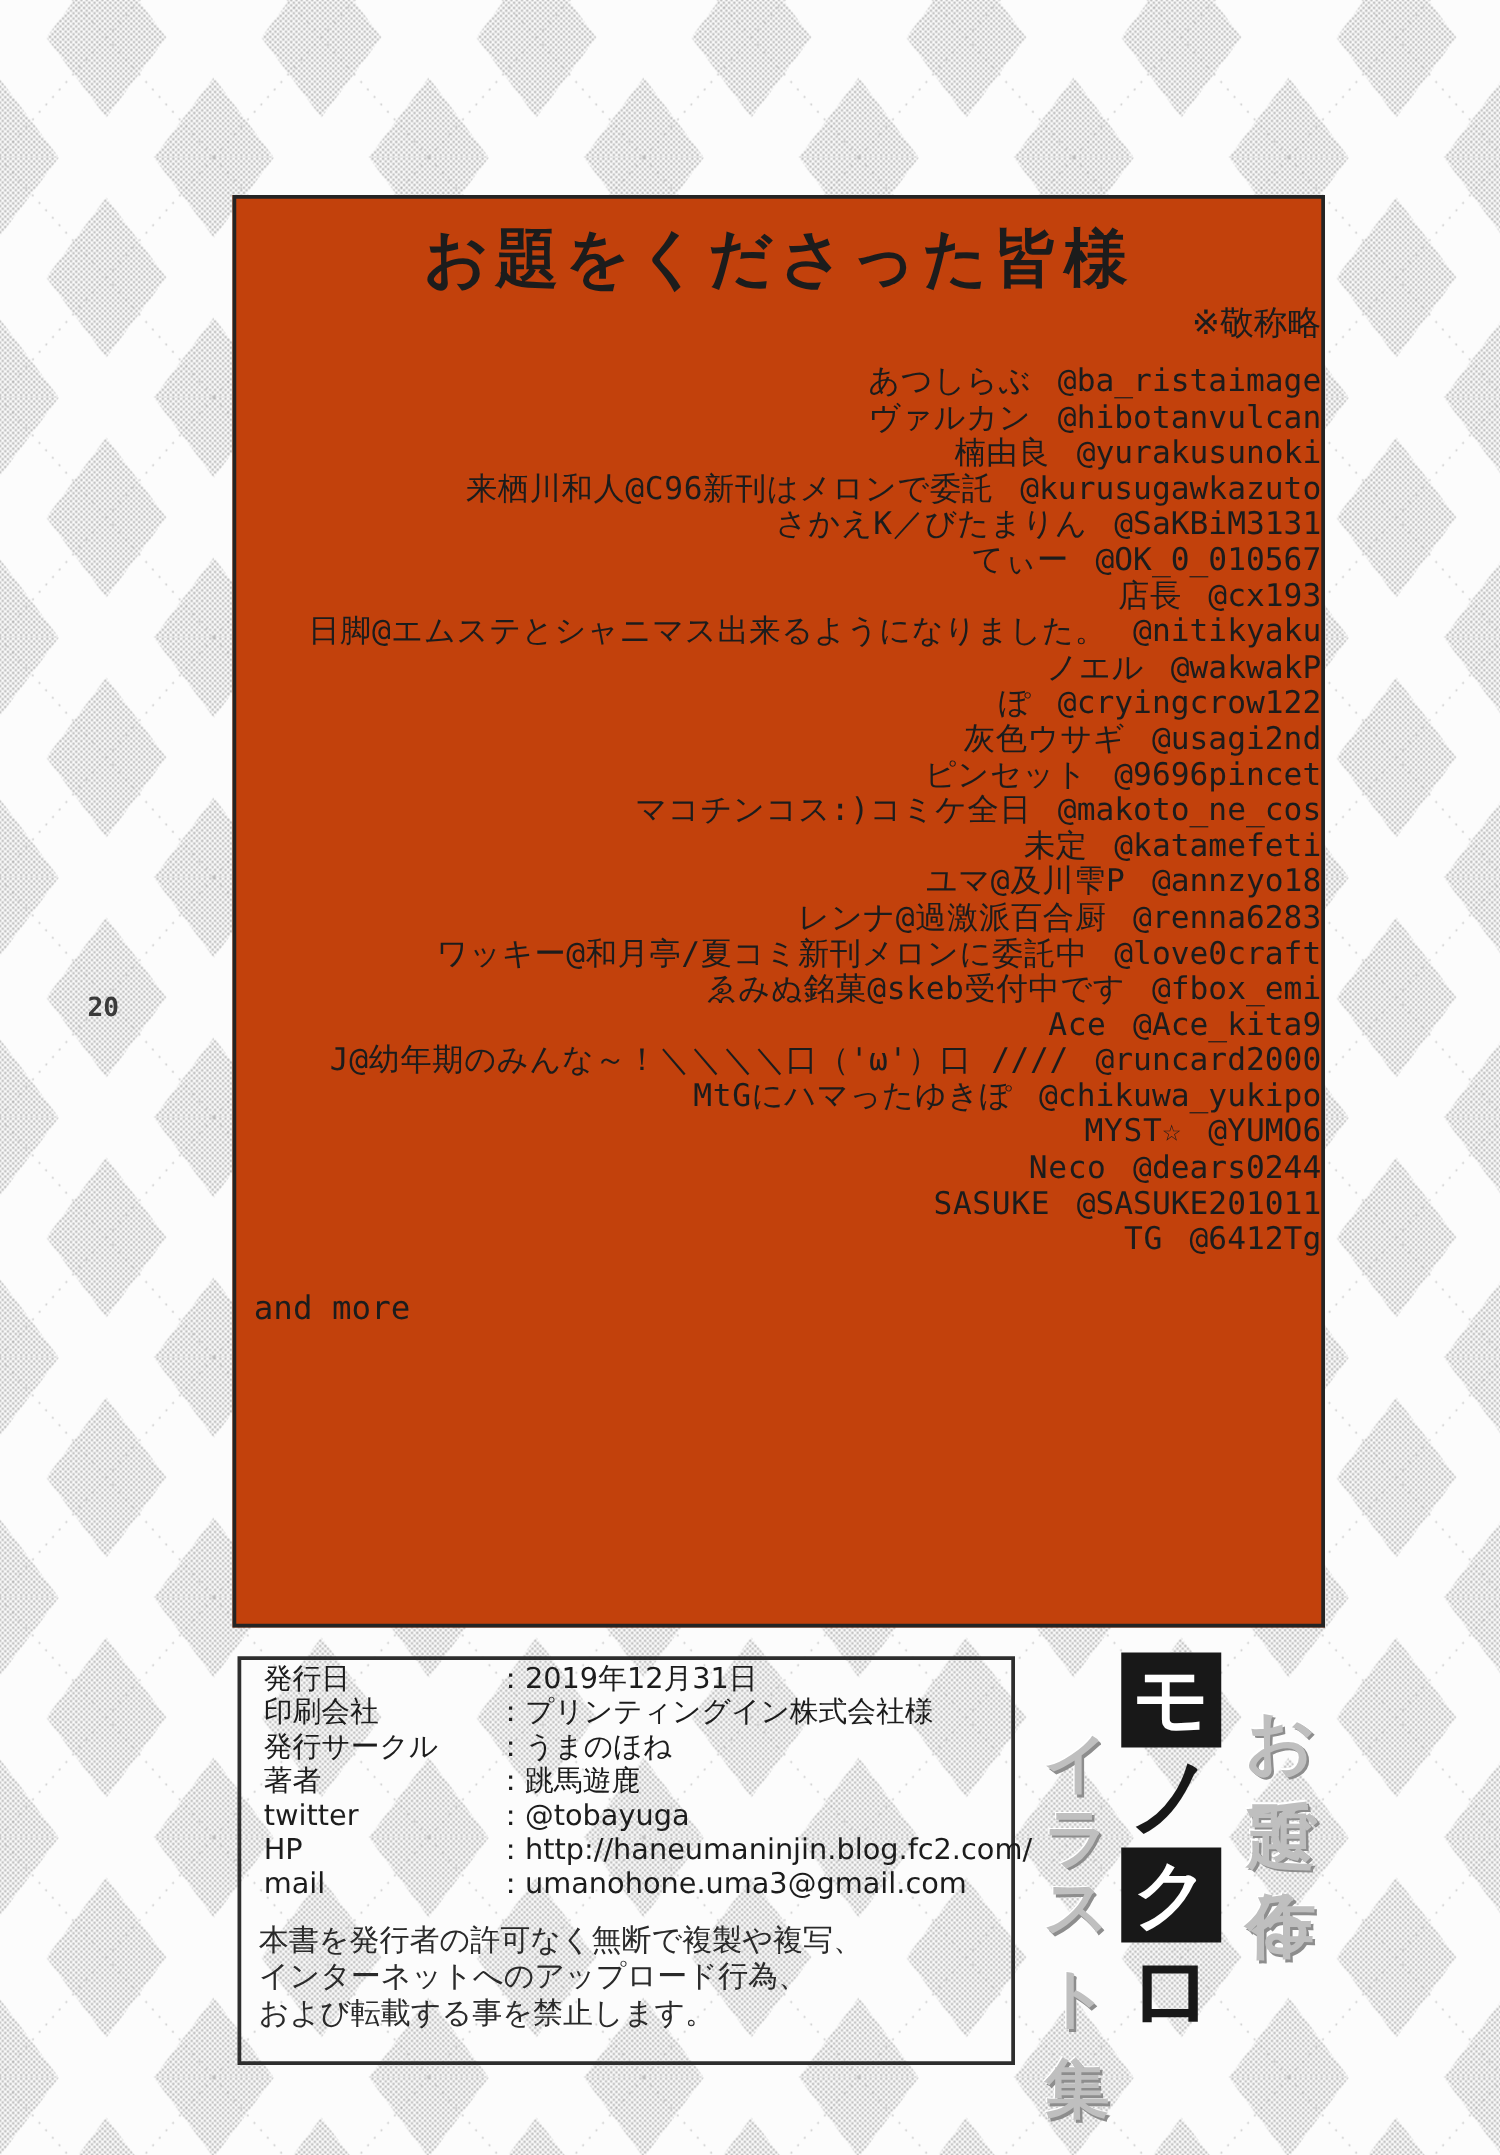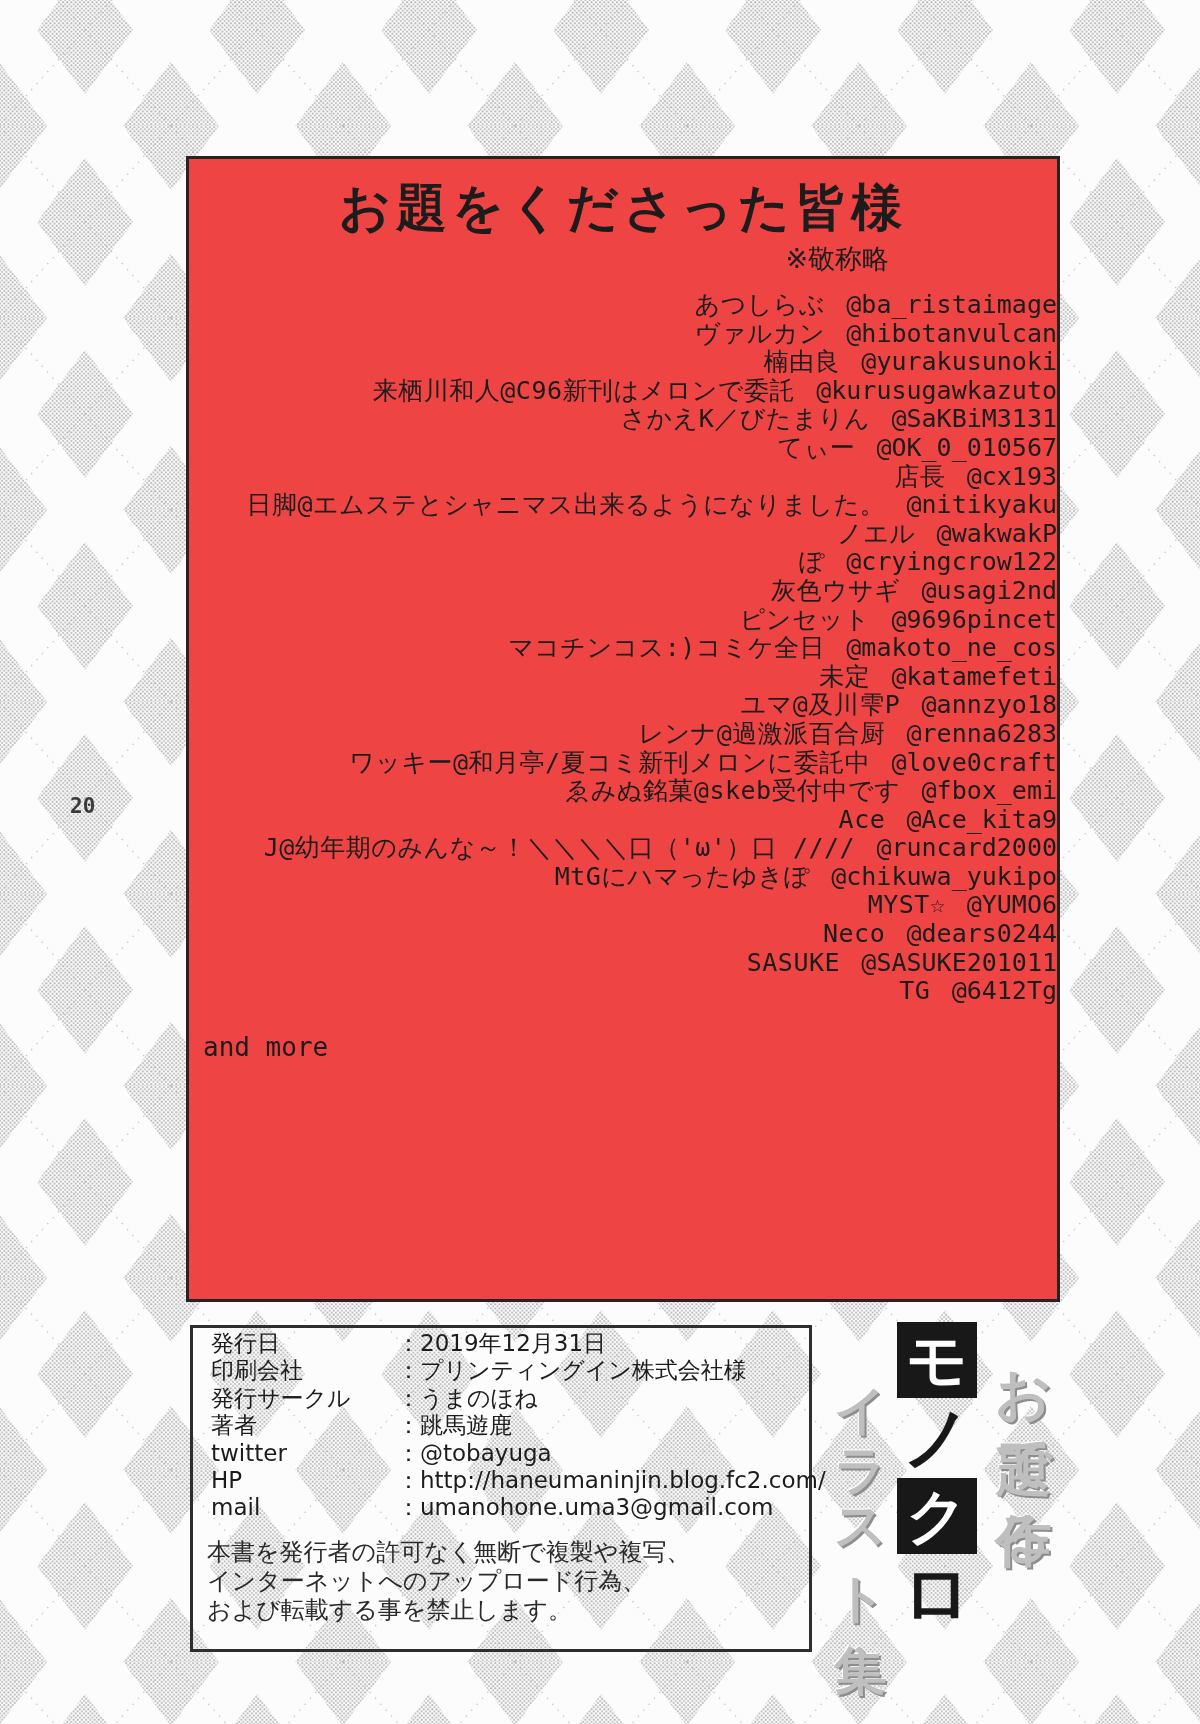--- a/index.html
+++ b/index.html
@@ -13,29 +13,29 @@
 
   .page-number {
     position:absolute; left:70px; top:794px; z-index:1;
     font-size:21px; font-weight:600; color:#3a3a3a;
     font-family:"DejaVu Sans Mono",monospace;
   }
 
   
   .credits-box {
     position:absolute; left:186px; top:156px; width:874px; height:1146px; z-index:1;
-    background:#ef4444; border:3px solid #242424;
+    background:#c2410c; border:3px solid #242424;
   }
   .credits-title {
     margin-top:18px; text-align:center;
     font-size:51px; font-weight:600; letter-spacing:5px; line-height:62px;
     white-space:nowrap;
   }
   .credits-note {
-    margin-top:4px; text-align:right; padding-right:168px;
+    margin-top:4px; text-align:right; 
     font-size:27px; font-weight:500; line-height:32px;
   }
   .credits-list { margin:16px 0 0 14px; }
   .credit-line {
     height:28.6px; white-space:nowrap; font-size:25px; line-height:28.6px;
     font-family:"DejaVu Sans Mono","DejaVu Sans",monospace;
     text-align:right;
   }
   .credit-name { letter-spacing:0.5px; }
   .credit-handle { margin-left:0.85em; }

